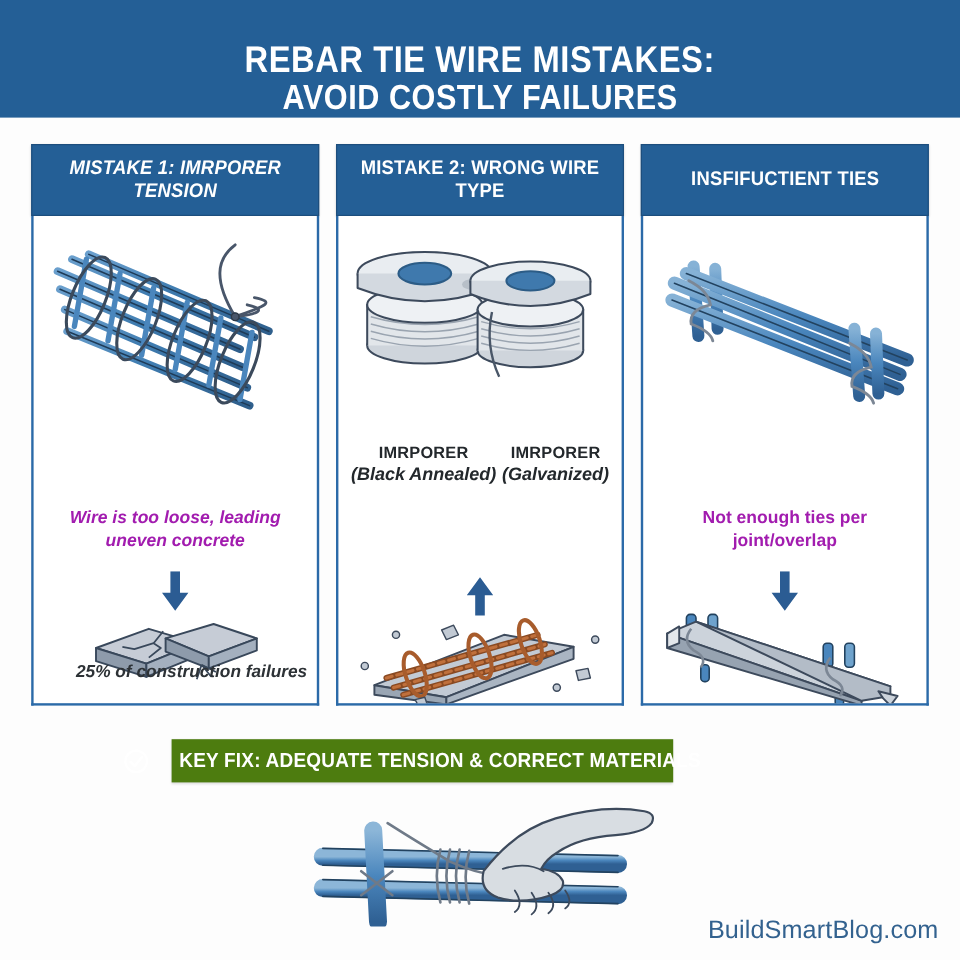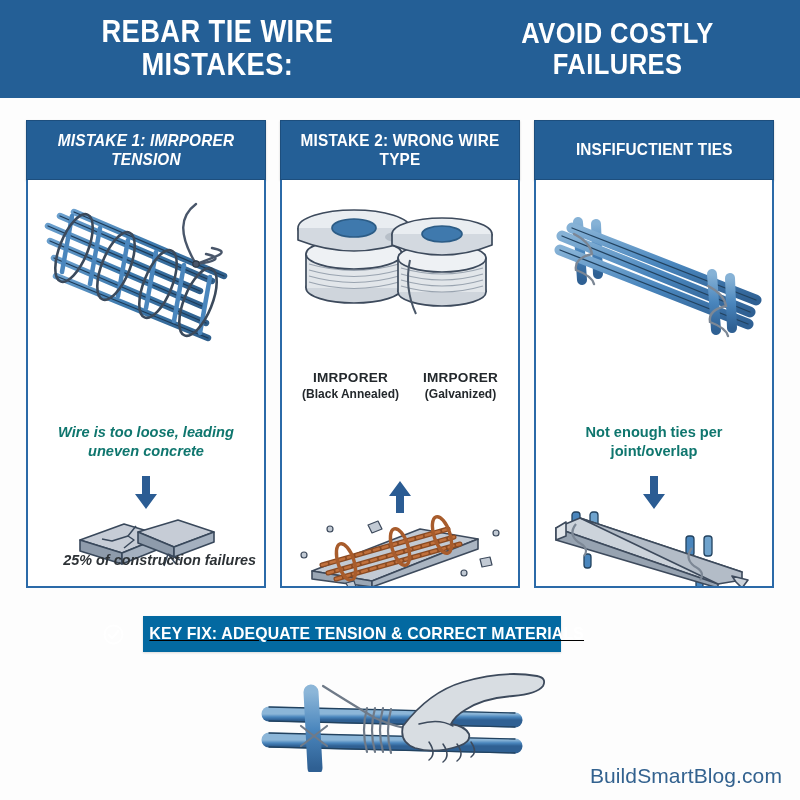--- a/index.html
+++ b/index.html
@@ -8,21 +8,21 @@
     background:#ffffff;
     font-family:"Liberation Sans", sans-serif;
     -webkit-font-smoothing:antialiased;
   }
   .page{position:relative;width:800px;height:800px;background:#fdfdfd;}
 
   
   .header{
     position:absolute;left:0;top:0;width:800px;height:98px;
     background:#245f96;
-    display:flex;flex-direction:row;align-items:center;justify-content:flex-end;
+    display:flex;flex-direction:column;align-items:center;justify-content:flex-end;
   }
   .header .line{
     color:#ffffff;font-weight:bold;letter-spacing:.5px;
     text-transform:uppercase;line-height:1.06;text-align:center;
     font-family:"Liberation Sans", sans-serif;
     transform:scaleX(.88);
   }
   .header .l1{font-size:31px;}
   .header .l2{font-size:29px;}
 
@@ -49,45 +49,44 @@
   }
 
   .col-body{
     position:relative;width:100%;height:408px;background:#fff;
     border:2px solid #2b6aa8;border-top:none;box-sizing:border-box;
     overflow:hidden;
   }
 
   .cap{
     position:absolute;left:10px;right:10px;text-align:center;
-    font-size:14.6px;font-weight:bold;color:#0f766e;line-height:1.28;
+    font-size:14.6px;font-weight:bold;color:#a21caf;line-height:1.28;
   }
   .cap.top{top:243px;}
   .sublabels{
     position:absolute;left:8px;right:8px;top:190px;
     display:flex;justify-content:space-around;
   }
   .sublab{text-align:center;line-height:1.25;}
   .sublab .t1{font-size:13.6px;font-weight:bold;color:#23282c;letter-spacing:.2px;}
-  .sublab .t2{font-size:12px;font-weight:bold;color:#23282c;}
+  .sublab .t2{font-size:15px;font-weight:bold;color:#23282c;font-style:italic;}
   .bottomcap{
     position:absolute;left:8px;right:8px;bottom:18px;text-align:right;
     font-size:14.4px;font-weight:bold;color:#2d3236;
   }
 
   .arrow{position:absolute;left:50%;transform:translateX(-50%);}
 
   .art{position:absolute;left:0;width:100%;}
 
   
   .keyfix{
     position:absolute;left:143px;top:616px;width:418px;height:36px;
-    background:#0369a1;display:flex;align-items:center;justify-content:center;
+    background:#4d7c0f;display:flex;align-items:center;justify-content:center;
     box-shadow:0 1px 2px rgba(0,0,0,.14);
-    text-decoration:underline;
   }
   .keyfix .kf-text{
     color:#ffffff;font-weight:bold;font-size:17px;letter-spacing:.2px;
     transform:scaleX(.93);white-space:nowrap;
   }
   .keyfix .check{margin-right:9px;display:flex;align-items:center;}
 
   
   .footer-art{position:absolute;left:243px;top:662px;width:320px;height:110px;}
   .footer-url{

